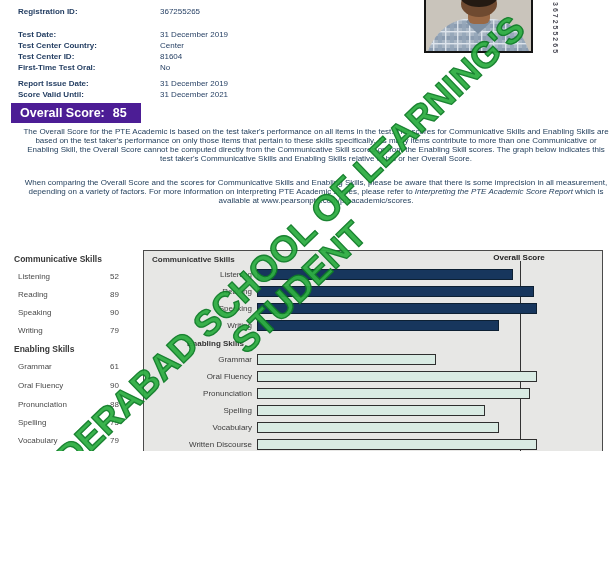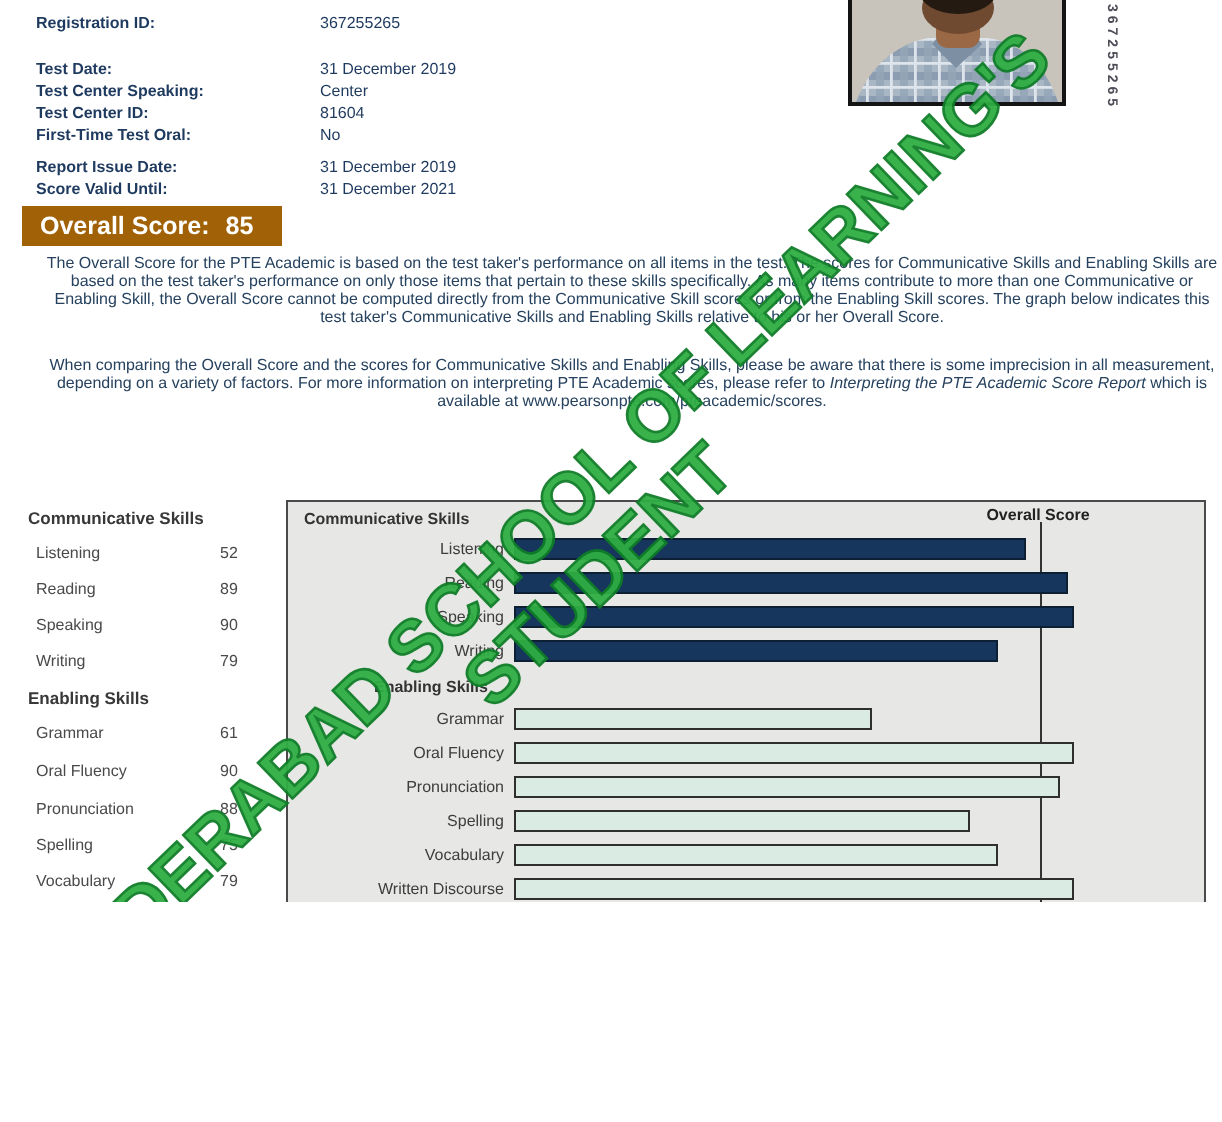--- a/index.html
+++ b/index.html
@@ -12,21 +12,21 @@
   .info-row .val{position:absolute;left:160px;}
 
   
   #photo{position:absolute;left:424px;top:0;width:105px;height:51px;
          border:2px solid #141414;border-top:none;background:#c9c4bc;}
   
   #side-reg{position:absolute;left:552px;top:2px;height:95px;writing-mode:vertical-rl;
             font-size:7px;letter-spacing:2px;color:#4d4d58;font-weight:bold;}
 
   
-  .banner{position:absolute;background:#a16207;color:#ffffff;font-weight:bold;
+  .banner{position:absolute;background:#4c1d95;color:#ffffff;font-weight:bold;
           font-size:12.5px;line-height:20px;height:20px;padding-left:9px;box-sizing:border-box;}
   #overall-banner{left:11px;top:103px;width:130px;}
   #skills-banner{left:11px;top:228px;width:112px;}
   #overall-banner .v{padding-left:8px;}
 
   
   .para{position:absolute;left:22px;width:588px;font-size:8px;line-height:9px;color:#26425f;text-align:center;}
   #para1{top:127px;}
   #para2{top:178px;}
 
@@ -80,21 +80,21 @@
   <div>
     <div class="info-row" style="top:6px">
       <span class="lbl">Registration ID:</span>
       <span class="val">367255265</span>
     </div>
     <div class="info-row" style="top:29px">
       <span class="lbl">Test Date:</span>
       <span class="val">31 December 2019</span>
     </div>
     <div class="info-row" style="top:40px">
-      <span class="lbl">Test Center Speaking:</span>
+      <span class="lbl">Test Center Country:</span>
       <span class="val">Center</span>
     </div>
     <div class="info-row" style="top:51px">
       <span class="lbl">Test Center ID:</span>
       <span class="val">81604</span>
     </div>
     <div class="info-row" style="top:62px">
       <span class="lbl">First-Time Test Oral:</span>
       <span class="val">No</span>
     </div>

